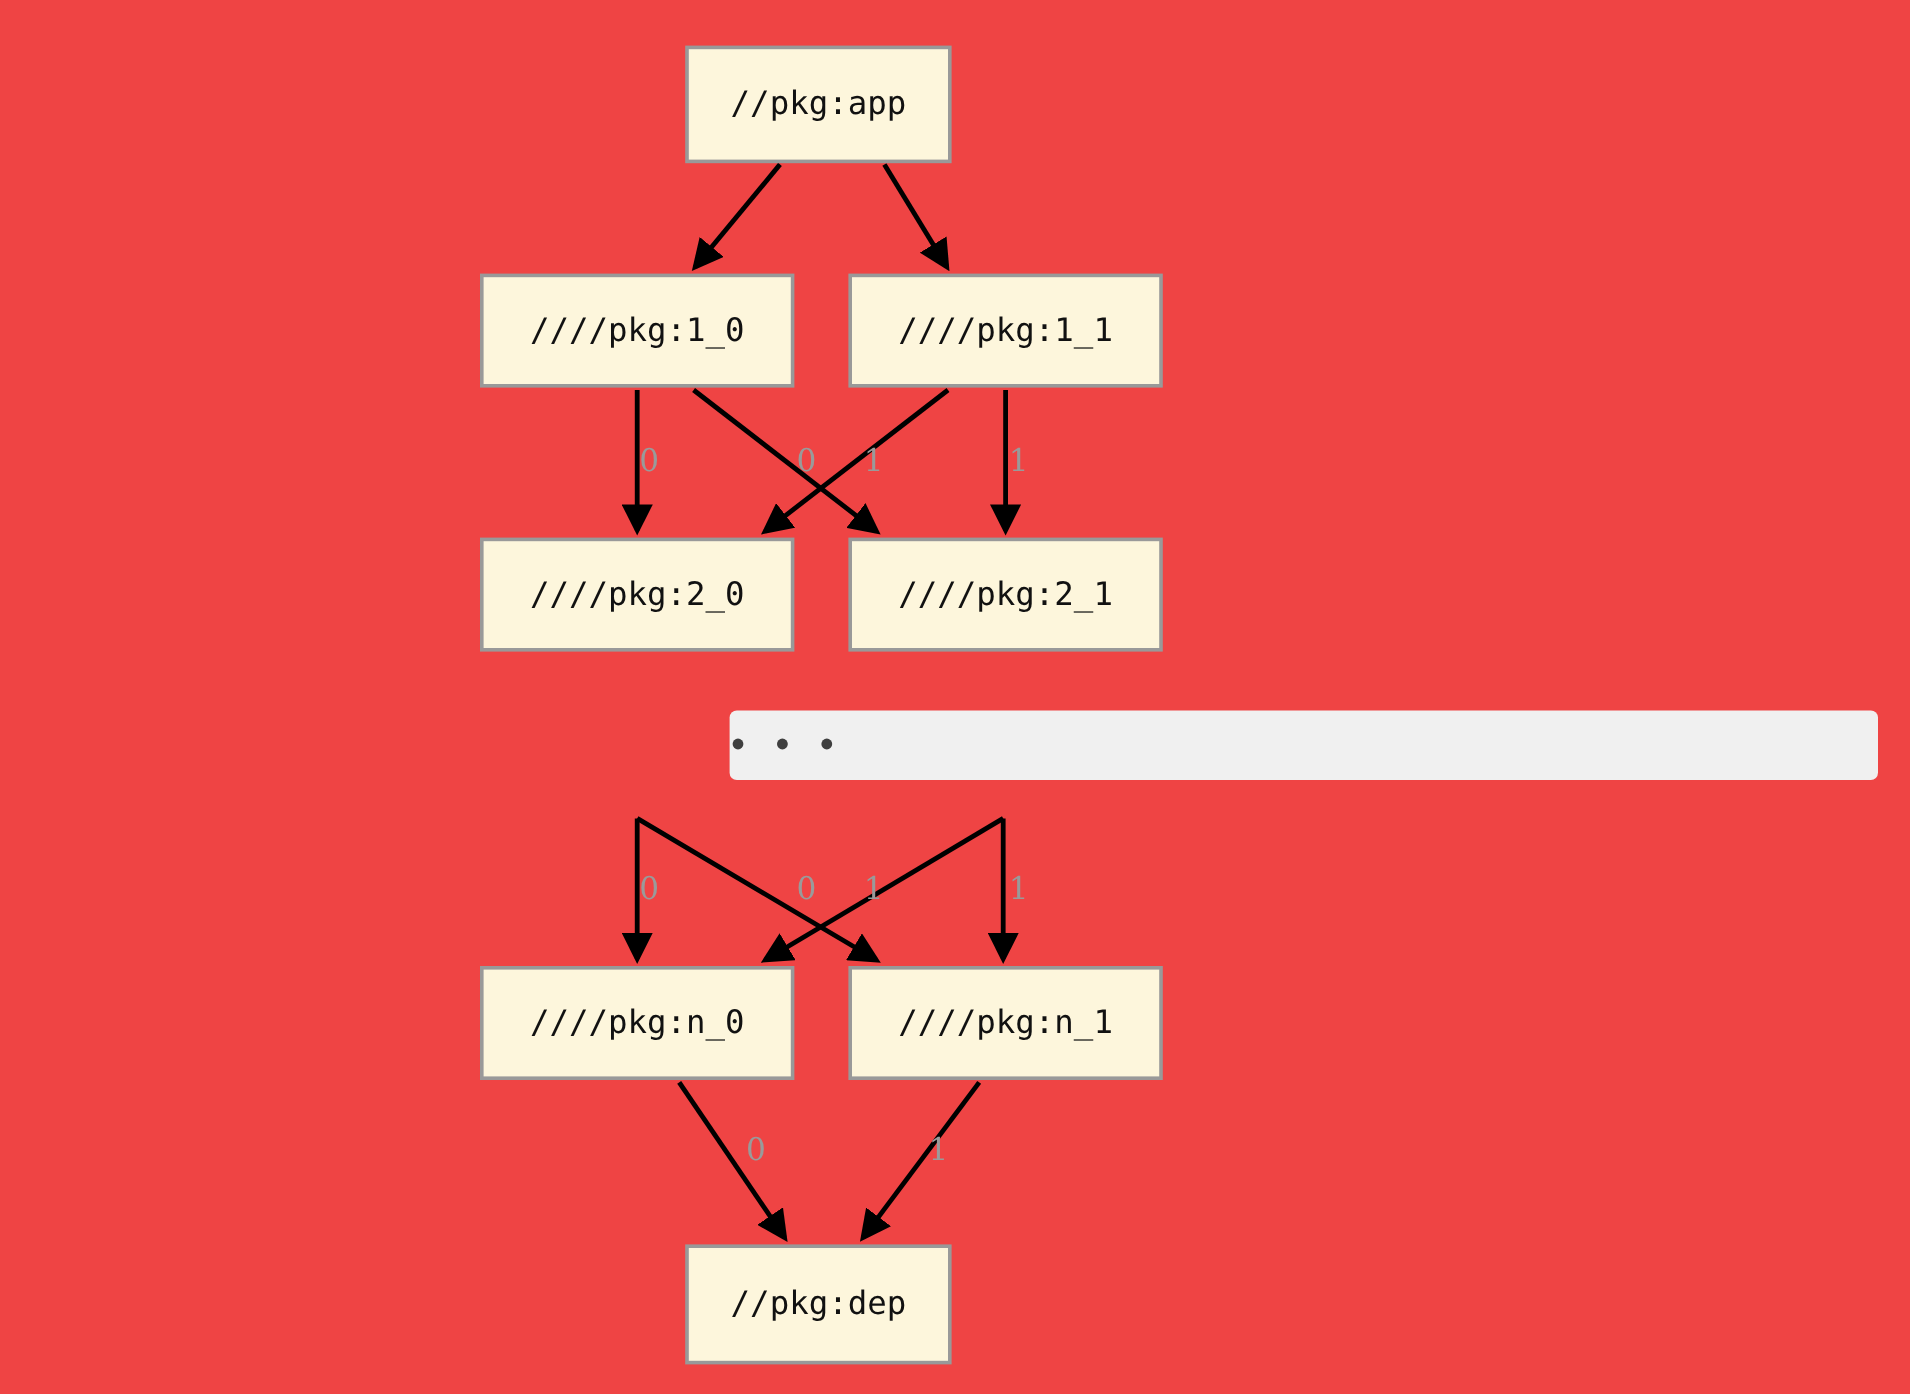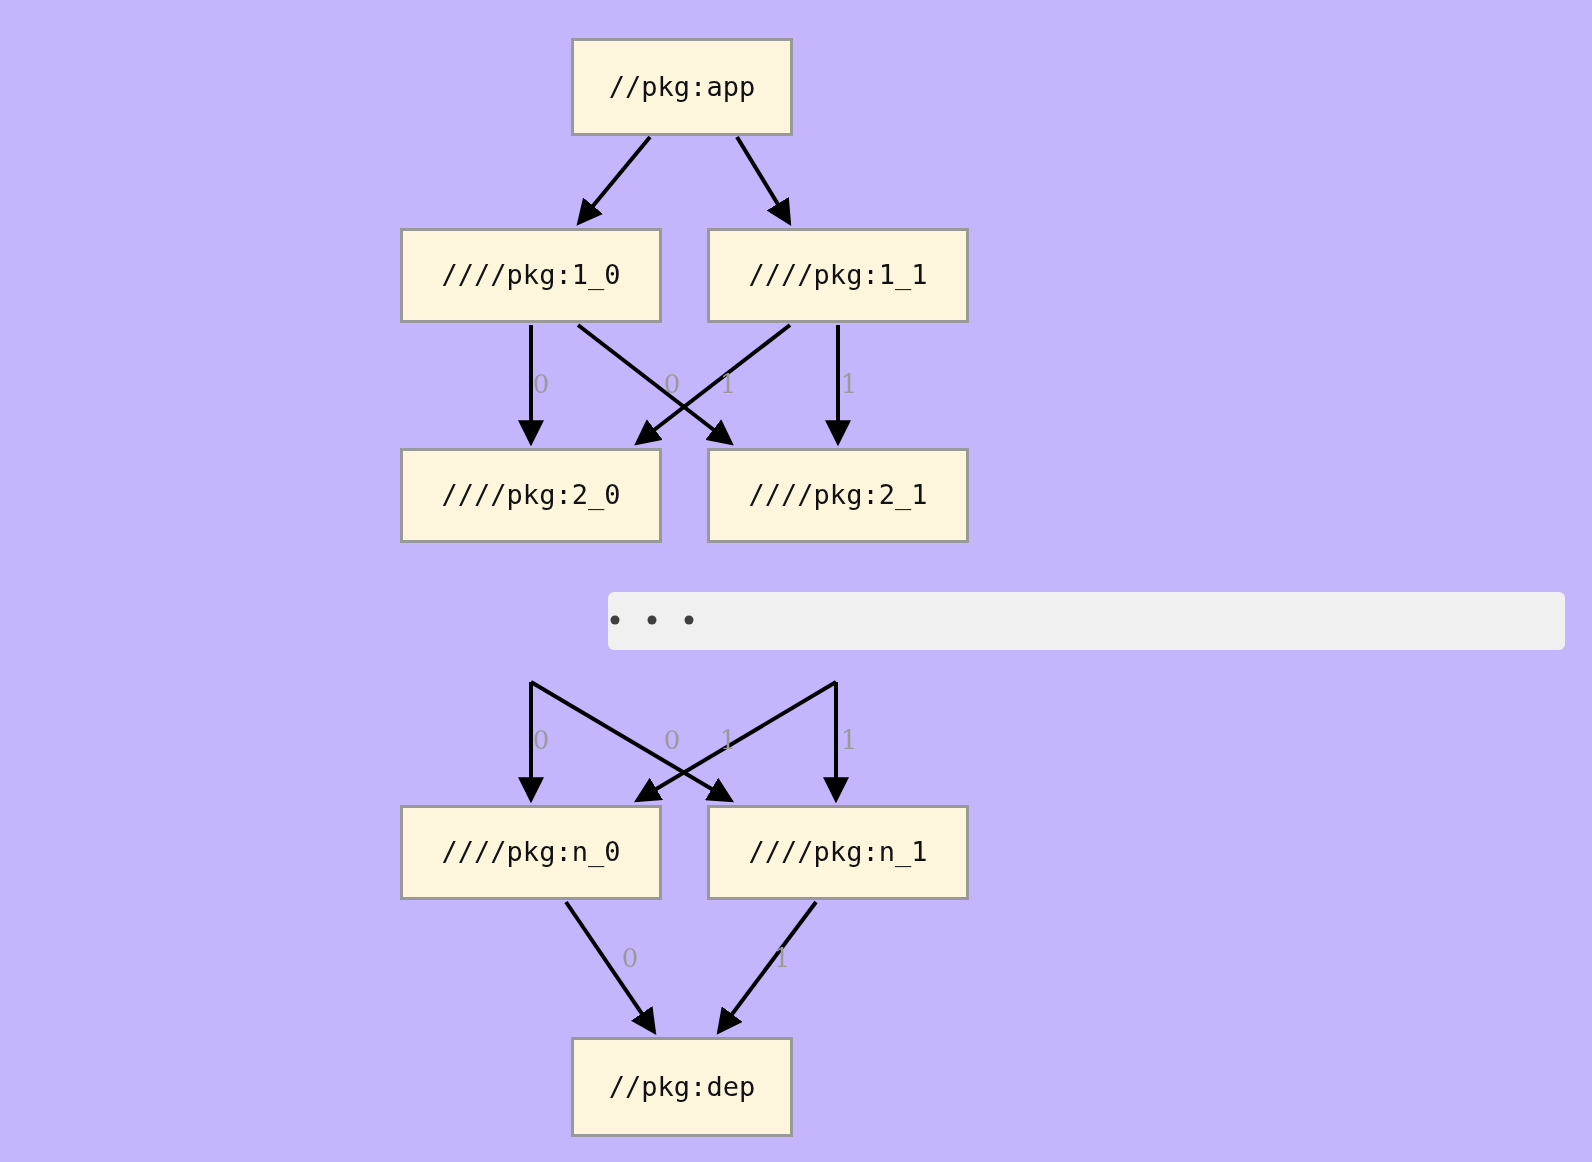--- a/index.html
+++ b/index.html
@@ -10,21 +10,21 @@
   body {
     width: 1592px;
     height: 1162px;
     font-family: "DejaVu Sans Mono", monospace;
     overflow: hidden;
   }
   #canvas {
     position: relative;
     width: 1592px;
     height: 1162px;
-    background: #c4b5fd;
+    background: #ef4444;
   }
   svg#graph {
     position: absolute;
     left: 0;
     top: 0;
     width: 1592px;
     height: 1162px;
     display: block;
   }
   .node-rect {

